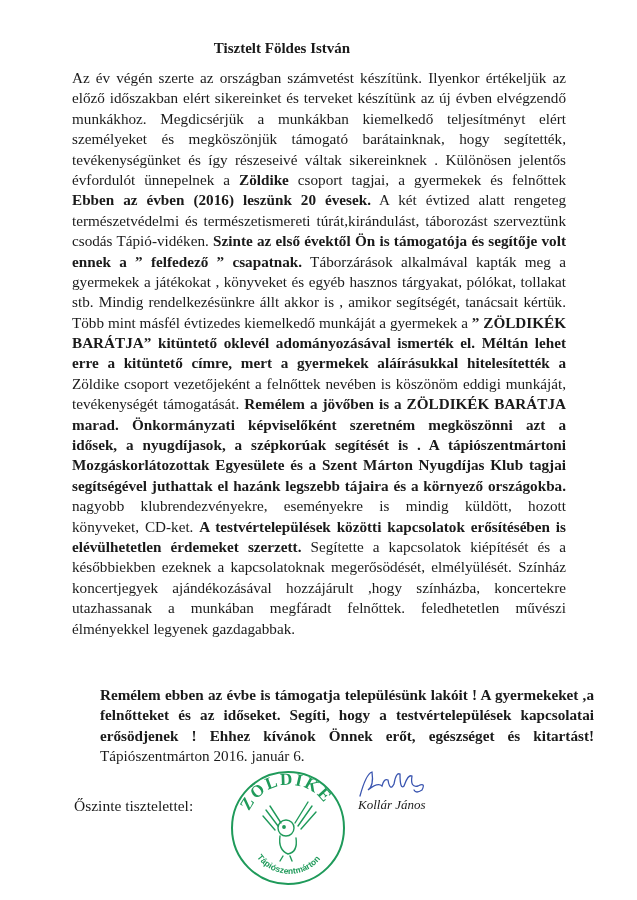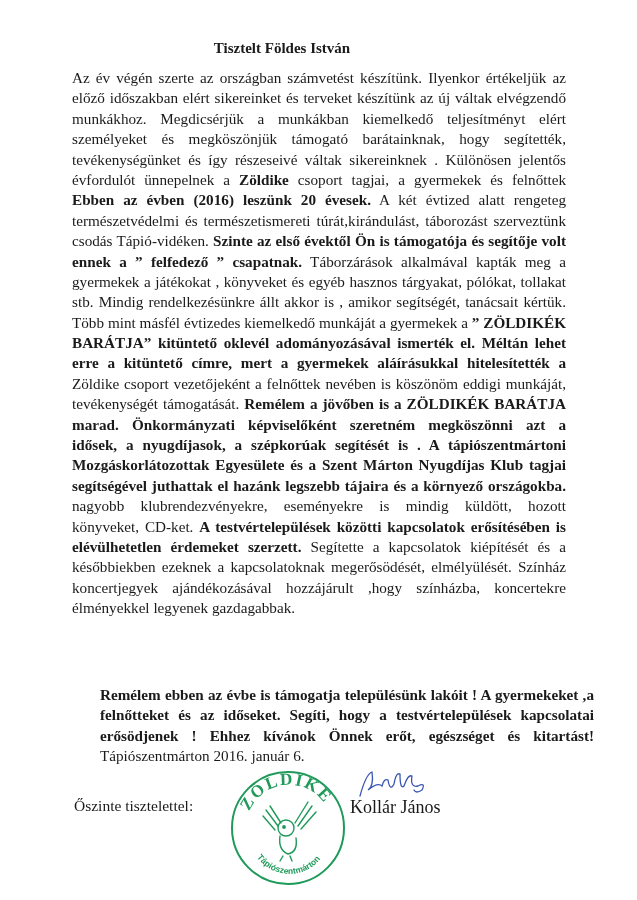--- a/index.html
+++ b/index.html
@@ -7,32 +7,32 @@
          font-family: "Liberation Serif", serif; color: #1a1a1a; }
   .title { position: absolute; top: 40px; left: 0; width: 564px; text-align: center;
            font-weight: bold; font-size: 15px; }
   .body { position: absolute; left: 72px; width: 494px; font-size: 15.2px; line-height: 20.4px; }
   .p1 { top: 68px; }
   .p2 { top: 685px; margin-left: 28px; }
   .line { display: block; text-align: justify; text-align-last: justify; white-space: normal; height: 20.4px; overflow: hidden; }
   .line.last { text-align-last: left; }
   b { font-weight: bold; }
   .closing { position: absolute; left: 74px; top: 797px; font-size: 15.5px; text-align: center; }
-  .signer { position: absolute; left: 350px; top: 797px; font-size: 18px; }
+  .signer { position: absolute; left: 358px; top: 797px; font-size: 13px; font-style: italic; }
   .stamp { position: absolute; left: 228px; top: 768px; width: 120px; height: 120px; }
   .sig { position: absolute; left: 356px; top: 768px; width: 75px; height: 32px; }
 </style>
 </head>
 <body>
 
 <div class="title">Tisztelt Földes István</div>
 
 <div class="body p1">
     <span class="line"><span>Az  év végén szerte az országban számvetést készítünk. Ilyenkor értékeljük az</span></span>
-    <span class="line"><span>előző időszakban elért sikereinket és terveket készítünk az  új váltak elvégzendő</span></span>
+    <span class="line"><span>előző időszakban elért sikereinket és terveket készítünk az  új évben elvégzendő</span></span>
     <span class="line"><span>munkákhoz.  Megdicsérjük  a  munkákban  kiemelkedő  teljesítményt  elért</span></span>
     <span class="line"><span>személyeket és megköszönjük támogató barátainknak, hogy segítették, támogatták</span></span>
     <span class="line"><span>tevékenységünket és így részeseivé váltak sikereinknek . Különösen jelentős</span></span>
     <span class="line"><span>évfordulót ünnepelnek a </span><b>Zöldike</b><span> csoport tagjai, a gyermekek és felnőttek egyaránt.</span></span>
     <span class="line"><b>Ebben az évben (2016) leszünk 20 évesek.</b><span> A két évtized alatt rengeteg</span></span>
     <span class="line"><span>természetvédelmi  és természetismereti  túrát,kirándulást, táborozást szerveztünk a</span></span>
     <span class="line"><span>csodás Tápió-vidéken. </span><b>Szinte az első évektől Ön is támogatója és segítője volt</b></span>
     <span class="line"><b>ennek a ” felfedező ” csapatnak.</b><span> Táborzárások alkalmával kapták meg a</span></span>
     <span class="line"><span>gyermekek a játékokat , könyveket és egyéb hasznos tárgyakat, pólókat, tollakat</span></span>
     <span class="line"><span>stb. Mindig rendelkezésünkre  állt akkor  is , amikor  segítségét, tanácsait  kértük.</span></span>
@@ -43,20 +43,21 @@
     <span class="line"><span>tevékenységét támogatását. </span><b>Remélem a jövőben is a ZÖLDIKÉK BARÁTJA</b></span>
     <span class="line"><b>marad. Önkormányzati képviselőként szeretném megköszönni azt a segítséget és</b></span>
     <span class="line"><b>idősek, a nyugdíjasok, a szépkorúak segítését is  .  A  tápiószentmártoni</b></span>
     <span class="line"><b>Mozgáskorlátozottak Egyesülete és a Szent Márton Nyugdíjas Klub tagjai az  Ön</b></span>
     <span class="line"><b>segítségével juthattak el hazánk legszebb tájaira és a környező országokba.</b></span>
     <span class="line"><span>nagyobb klubrendezvényekre, eseményekre is mindig küldött, hozott ajándékokat,</span></span>
     <span class="line"><span>könyveket, CD-ket. </span><b>A testvértelepülések közötti kapcsolatok erősítésében is</b></span>
     <span class="line"><b>elévülhetetlen érdemeket szerzett.</b><span> Segítette a kapcsolatok kiépítését és a</span></span>
     <span class="line"><span>későbbiekben ezeknek a kapcsolatoknak megerősödését, elmélyülését. Színház és</span></span>
     <span class="line"><span>koncertjegyek  ajándékozásával  hozzájárult  ,hogy  színházba,  koncertekre</span></span>
+    <span class="line"><span>utazhassanak   a munkában megfáradt felnőttek.          feledhetetlen művészi</span></span>
     <span class="line last"><span>élményekkel legyenek gazdagabbak.</span></span>
   </div>
 <div class="body p2">
     <span class="line"><b>Remélem ebben az évbe is támogatja településünk lakóit ! A gyermekeket ,a</b></span>
     <span class="line"><b>felnőtteket és az időseket. Segíti, hogy a testvértelepülések kapcsolatai tovább</b></span>
     <span class="line"><b>erősödjenek  !  Ehhez  kívánok  Önnek  erőt,  egészséget    és  kitartást!</b></span>
     <span class="line last"><span>Tápiószentmárton 2016. január 6.</span></span>
   </div>
 
 <div class="closing">Őszinte tisztelettel:</div>

